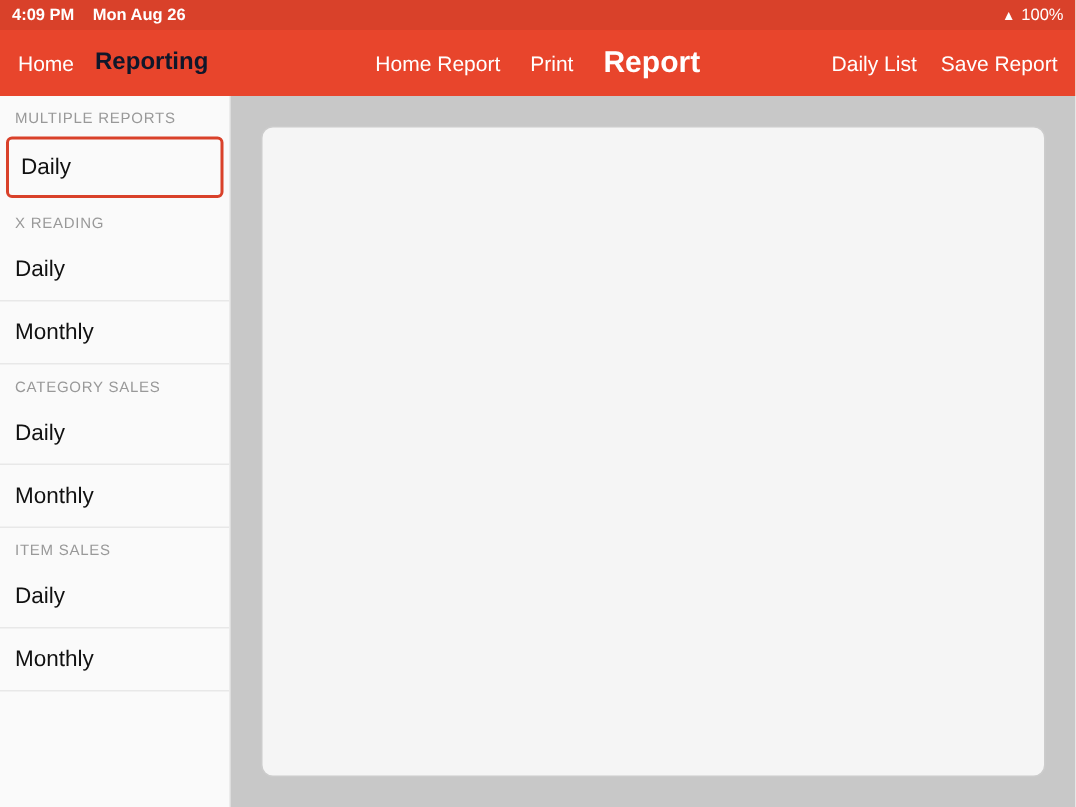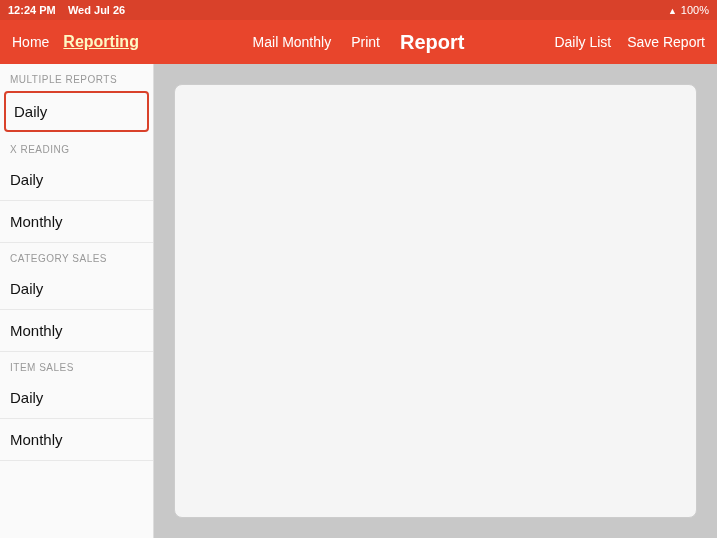--- a/index.html
+++ b/index.html
@@ -28,24 +28,23 @@
       padding: 0 12px;
       gap: 14px;
     }
     .nav-bar .home-link {
       color: white;
       font-size: 14px;
       font-weight: 400;
       cursor: pointer;
     }
     .nav-bar .reporting-title {
-      color: #fef9c3;
+      color: #0f172a;
       font-size: 16px;
       font-weight: 700;
-      text-decoration: underline;
     }
     .nav-bar .nav-center {
       display: flex;
       align-items: center;
       gap: 20px;
       position: absolute;
       left: 50%;
       transform: translateX(-50%);
     }
     .nav-bar .nav-action {
@@ -126,36 +125,36 @@
     }
 
     
     .wifi-icon::before { content: '▲'; font-size: 9px; }
   </style>
 </head>
 <body>
 
 <div class="status-bar">
   <div class="status-bar-left">
-    <span>12:24 PM</span>
+    <span>4:09 PM</span>
     &nbsp;&nbsp;
-    <span>Wed Jul 26</span>
+    <span>Mon Aug 26</span>
   </div>
   <div class="status-bar-right">
     <span class="wifi-icon"></span>
     <span>100%</span>
   </div>
 </div>
 
 <div class="nav-bar" style="position:relative;">
   <span class="home-link">Home</span>
   <span class="reporting-title">Reporting</span>
 
   <div class="nav-center">
-    <span class="nav-action">Mail Monthly</span>
+    <span class="nav-action">Home Report</span>
     <span class="nav-action">Print</span>
     <span class="nav-title">Report</span>
   </div>
 
   <div class="nav-right">
     <span class="nav-right-item">Daily List</span>
     <span class="nav-right-item">Save Report</span>
   </div>
 </div>
 

